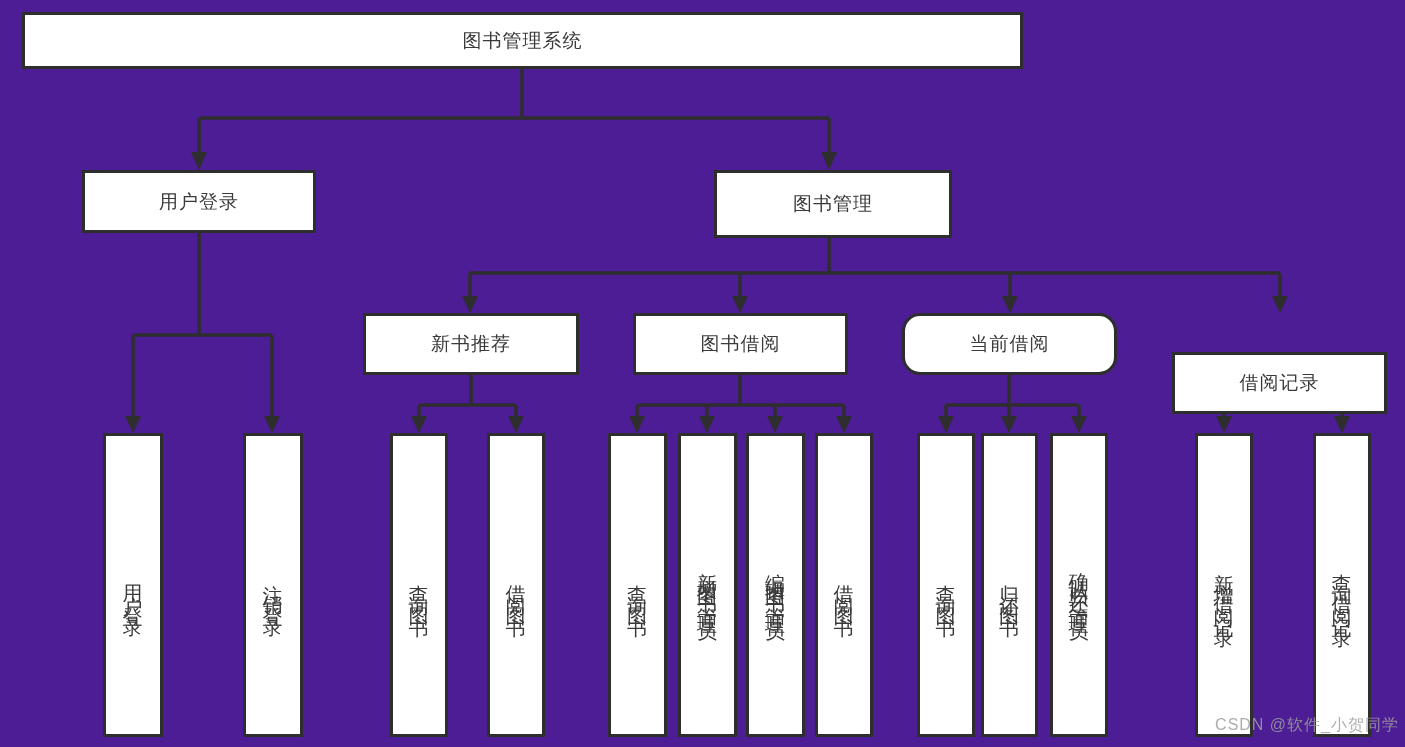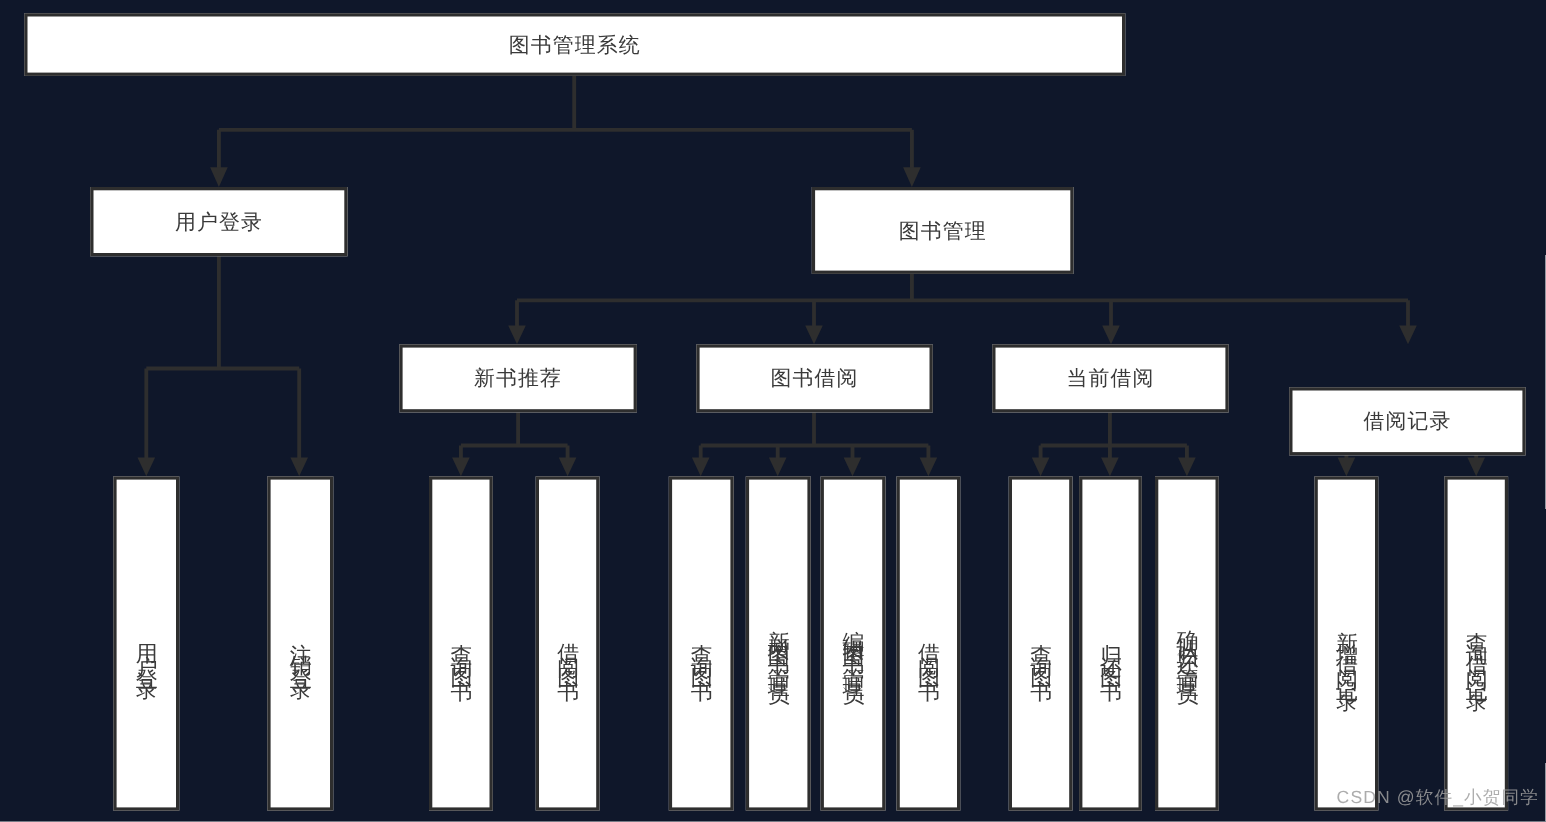--- a/index.html
+++ b/index.html
@@ -1,17 +1,17 @@
 <!DOCTYPE html>
 <html><head>
 <meta charset="utf-8">
 <style>
   html,body{margin:0;padding:0;background:#ffffff;}
   .canvas{
-    position:relative;width:1405px;height:747px;background:#0f172a;
+    position:relative;width:1405px;height:747px;background:#4c1d95;
     font-family:"Liberation Sans","DejaVu Sans",sans-serif;
     color:#3a3a3a;overflow:hidden;
   }
   .wires{position:absolute;left:0;top:0;}
   .node{
     position:absolute;box-sizing:border-box;
     border:3px solid #2e2e2e;background:#ffffff;
     display:flex;align-items:center;justify-content:center;
   }
   .h-node{font-size:19px;letter-spacing:1px;white-space:nowrap;}
@@ -65,31 +65,31 @@
     </g>
   </svg>
 
   <div class="node h-node" style="left:22px;top:12px;width:1001px;height:57px;">
     <span>图书管理系统</span>
   </div>
 
   <div class="node h-node" style="left:82px;top:170px;width:234px;height:63px;">
     <span>用户登录</span>
   </div>
-  <div class="node h-node" style="left:738px;top:170px;width:238px;height:79px;">
+  <div class="node h-node" style="left:714px;top:170px;width:238px;height:68px;">
     <span>图书管理</span>
   </div>
 
   <div class="node h-node" style="left:363px;top:313px;width:216px;height:62px;">
     <span>新书推荐</span>
   </div>
   <div class="node h-node" style="left:633px;top:313px;width:215px;height:62px;">
     <span>图书借阅</span>
   </div>
-  <div class="node h-node" style="left:902px;top:313px;width:215px;height:62px;">
+  <div class="node h-node" style="left:902px;top:313px;width:215px;height:62px;border-radius:18px;">
     <span>当前借阅</span>
   </div>
   <div class="node h-node" style="left:1172px;top:313px;width:215px;height:62px;margin-top:39px;">
     <span>借阅记录</span>
   </div>
 
   <div class="node v-node" style="left:103px;top:433px;width:60px;height:304px;">
     <span>用户登录</span>
   </div>
   <div class="node v-node" style="left:243px;top:433px;width:60px;height:304px;">

